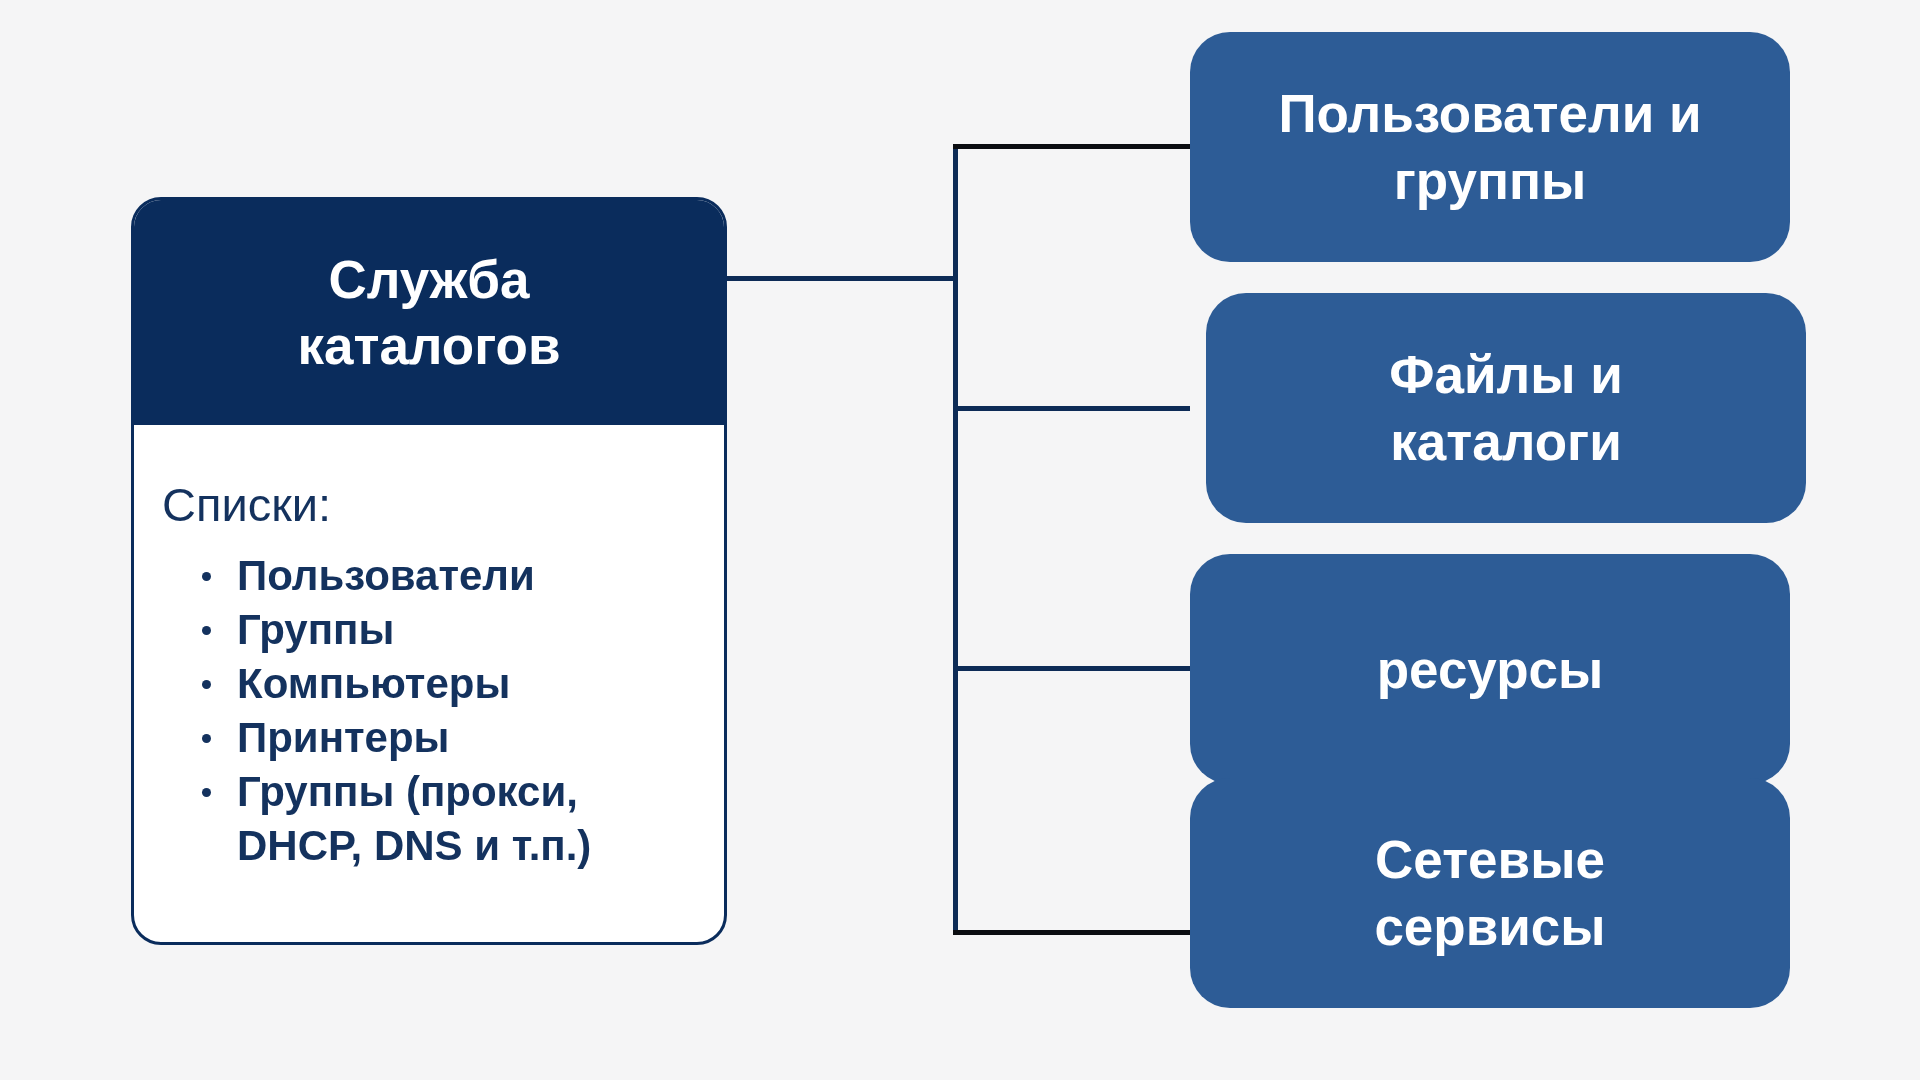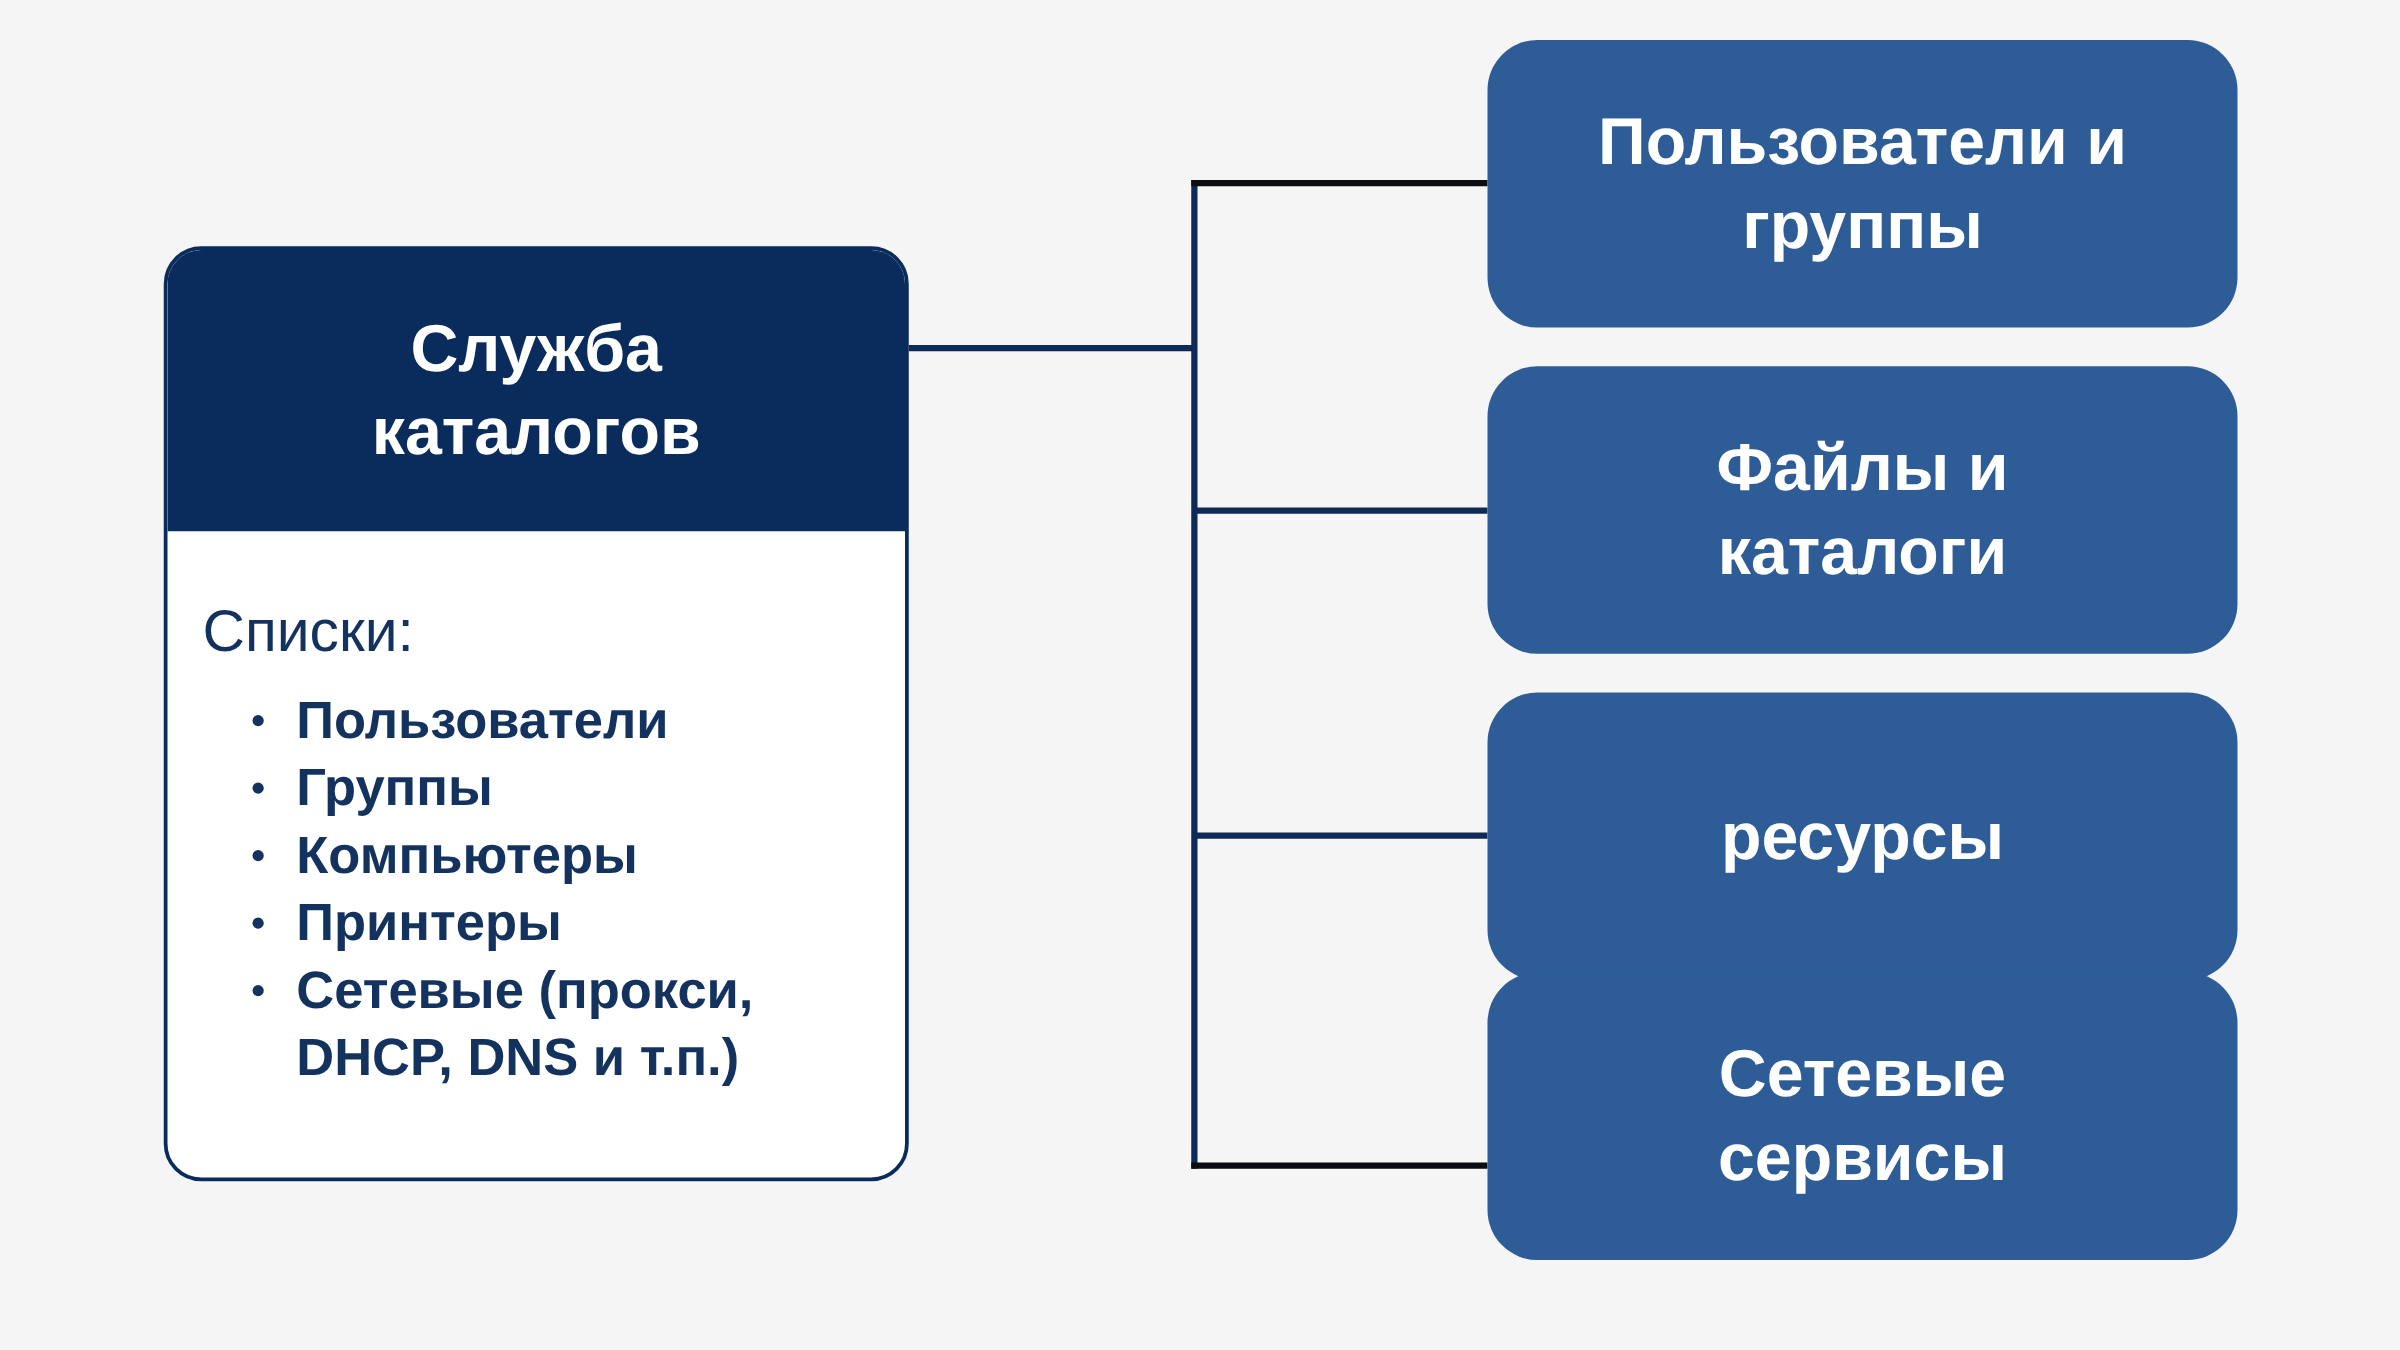--- a/index.html
+++ b/index.html
@@ -80,21 +80,21 @@
     border-radius:40px;
     display:flex; flex-direction:column;
     justify-content:center;
     color:var(--white);
     font-weight:700;
     font-size:53px;
     line-height:67px;
     text-align:center;
   }
   .target-box.pos-1{top:32px;}
-  .target-box.pos-2{top:293px;}
+  .target-box.pos-2{top:293px;margin-left:16px;}
   .target-box.pos-3{top:554px;}
   .target-box.pos-4{top:778px;}
 
   
   .line{position:absolute;}
   .line.navy{background:var(--conn-navy);}
   .line.dark{background:var(--conn-dark);}
   .conn-card   {left:727px; top:276px; width:228px; height:5px;}
   .conn-trunk  {left:953px; top:144px; width:5px;  height:791px;}
   .conn-b1     {left:953px; top:144px; width:237px; height:5px;}
@@ -126,21 +126,21 @@
         <li class="bullet-item">
           <span class="bullet-dot"></span>
           <span>Компьютеры</span>
         </li>
         <li class="bullet-item">
           <span class="bullet-dot"></span>
           <span>Принтеры</span>
         </li>
         <li class="bullet-item">
           <span class="bullet-dot"></span>
-          <span>Сетевые (прокси, DHCP, DNS и т.п.)</span>
+          <span>Группы (прокси, DHCP, DNS и т.п.)</span>
         </li>
       </ul>
     </div>
   </div>
 
   <div class="line navy conn-card"></div>
   <div class="line navy conn-trunk"></div>
   <div class="line dark conn-b1"></div>
   <div class="line navy conn-b2"></div>
   <div class="line navy conn-b3"></div>

